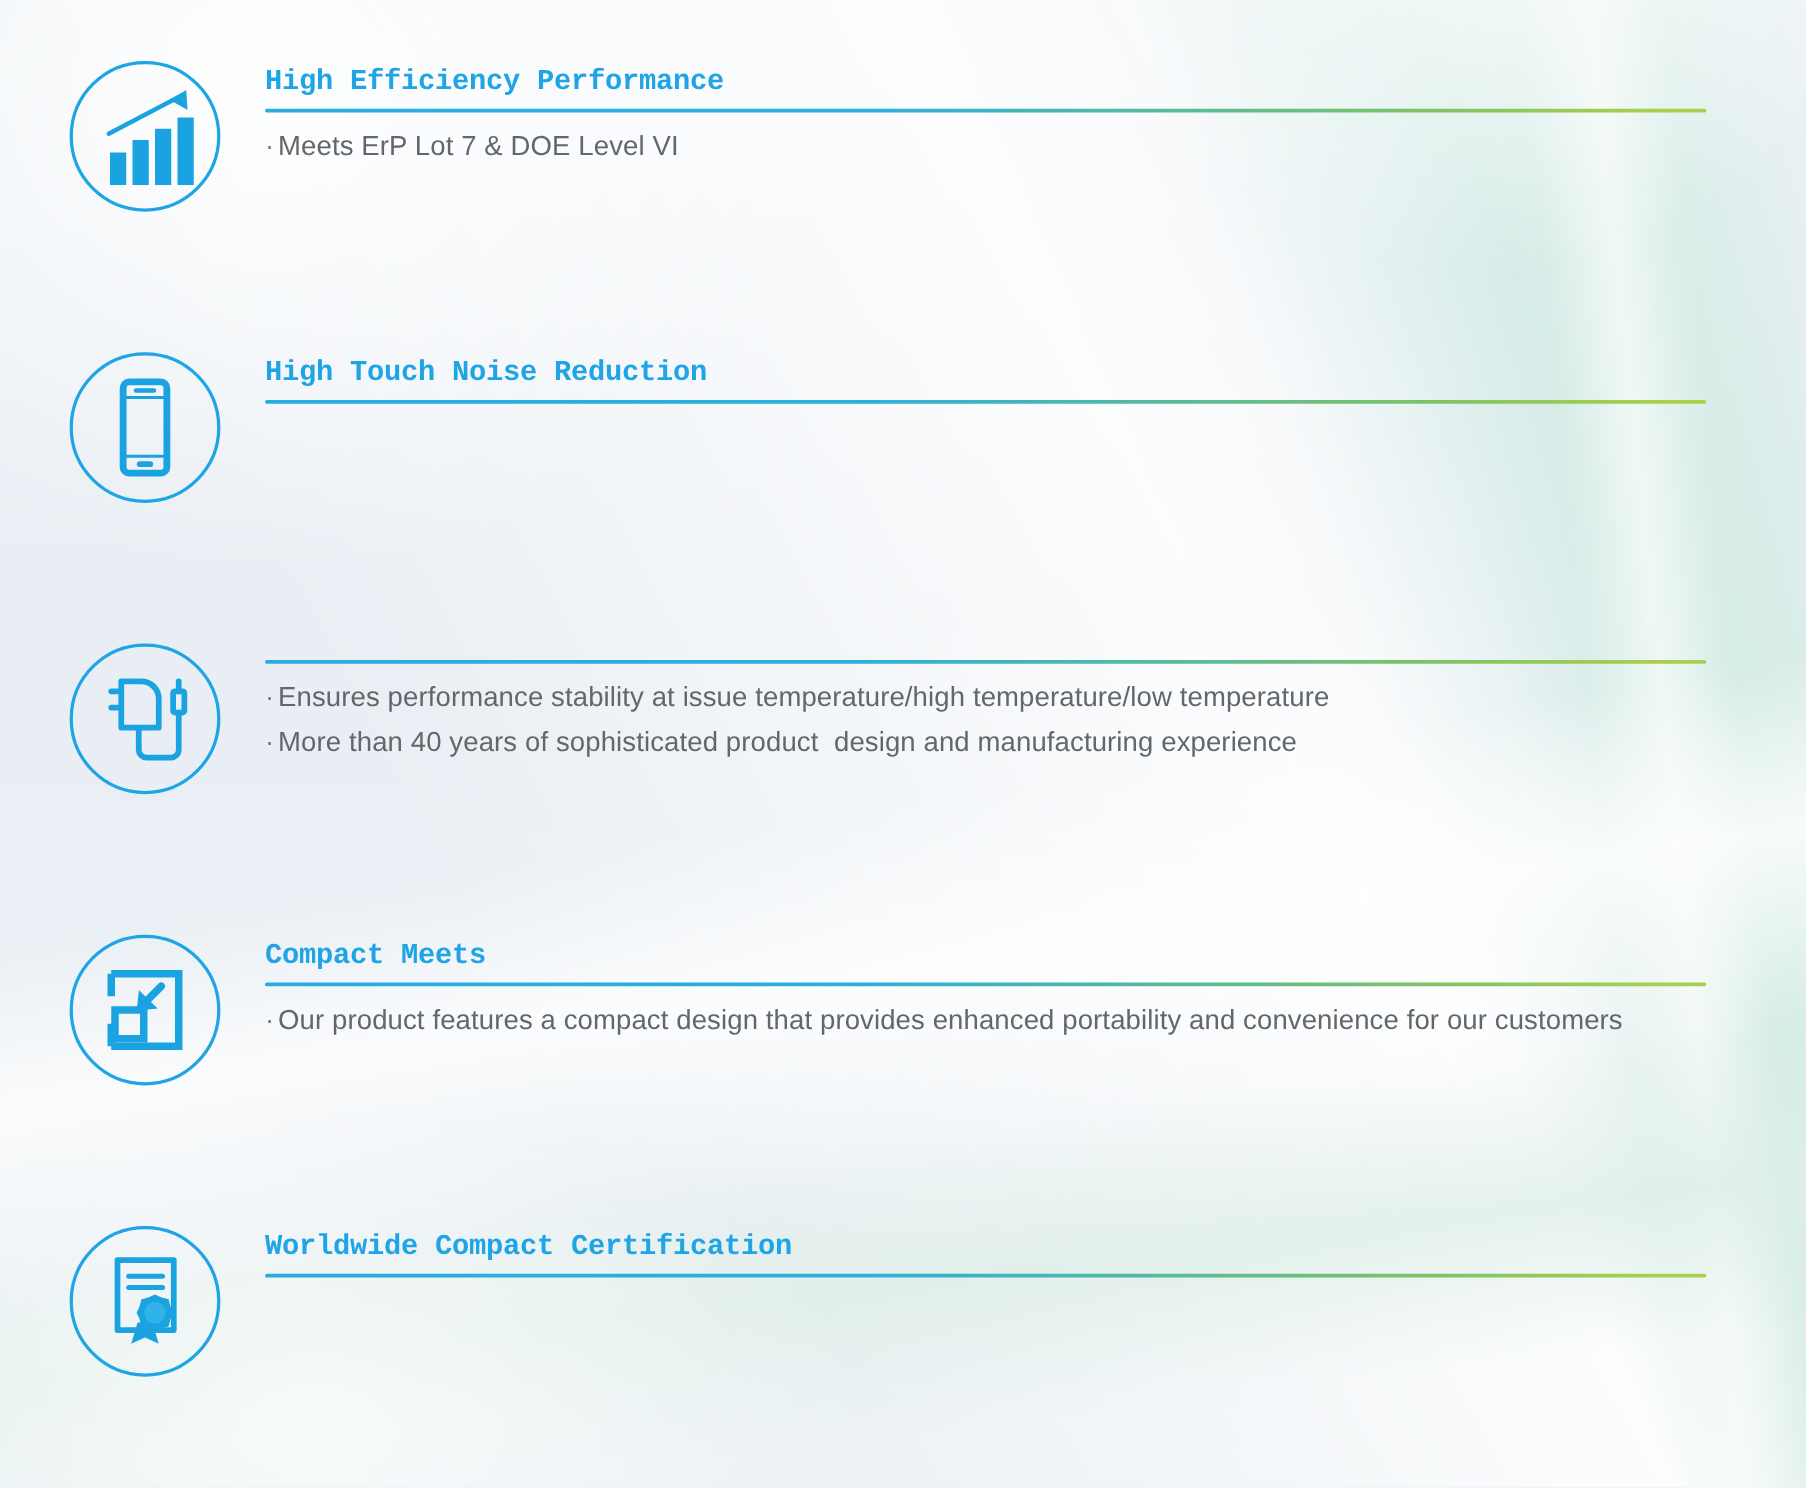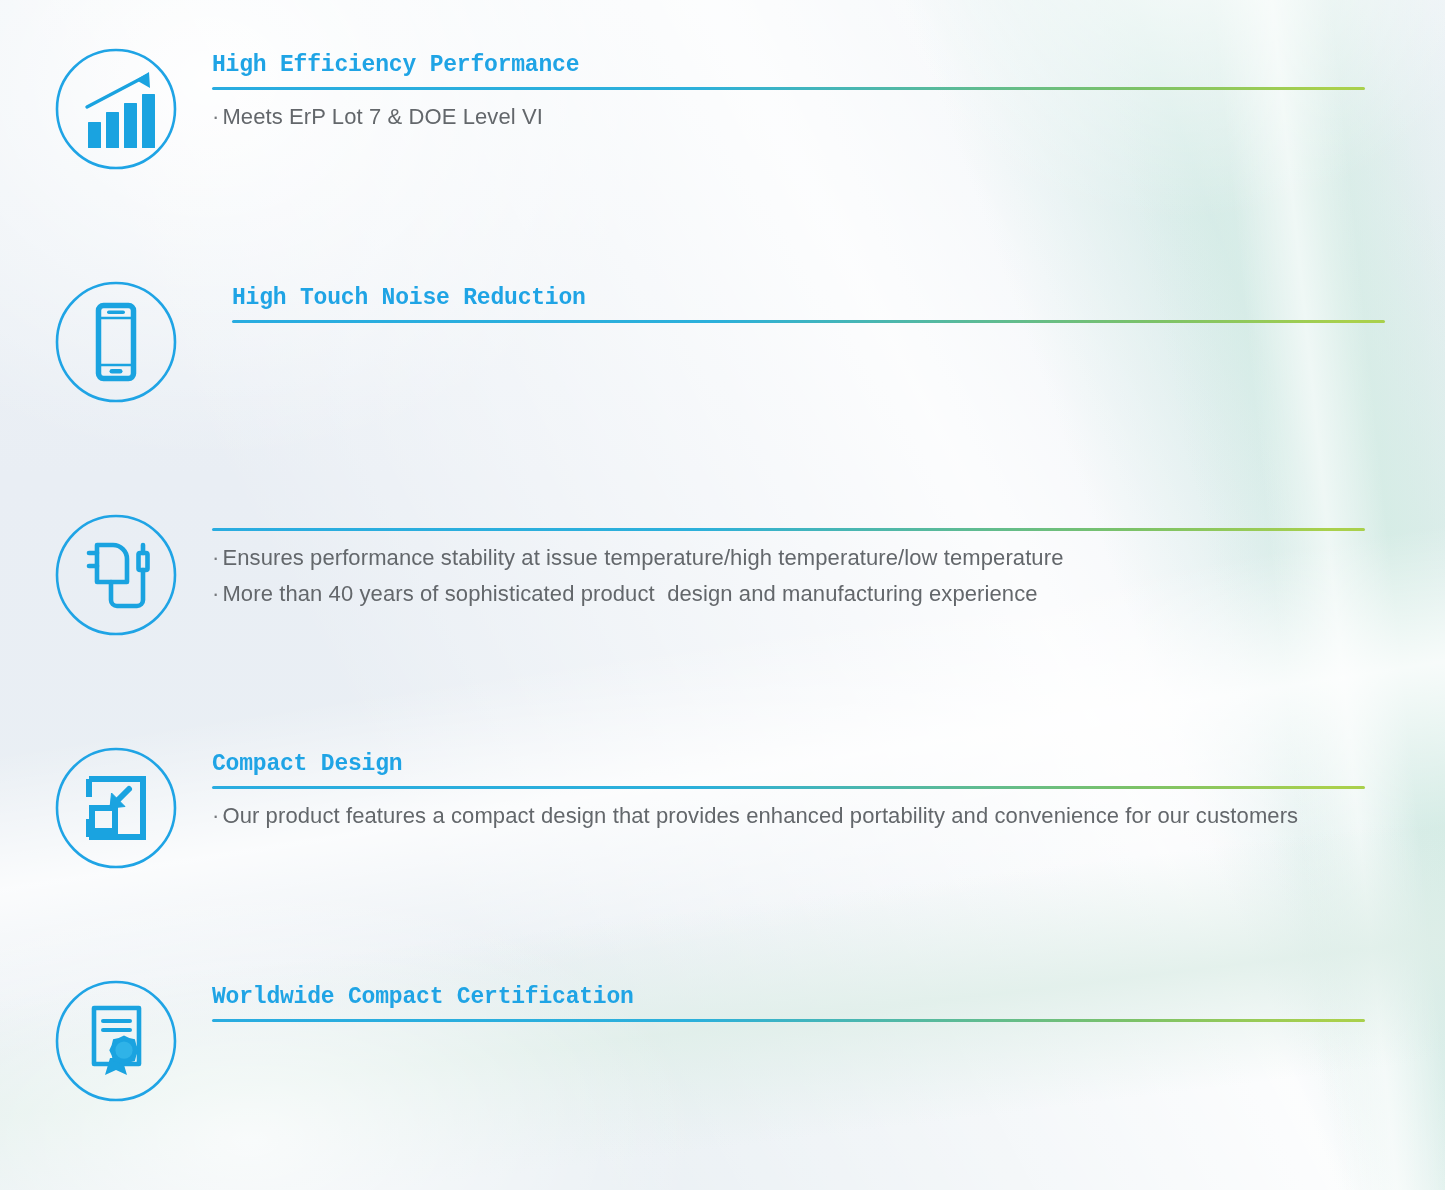--- a/index.html
+++ b/index.html
@@ -147,21 +147,21 @@
     letter-spacing: 0.1px;
     white-space: pre-wrap;
   }
   .feature-line .dot {
     color: #76797d;
     margin-right: 3px;
   }
 
   
   #feature-0 { top: 46px; }
-  #feature-1 { top: 279px; gap: 20px; }
+  #feature-1 { top: 279px; }
   #feature-2 { top: 512px; }
   #feature-3 { top: 745px; }
   #feature-4 { top: 978px; }
 </style>
 </head>
 <body>
 
 <div id="page">
 
   <div class="bg-layer">
@@ -248,21 +248,21 @@
           <path d="M36 34 L90 34 L90 92 L36 92" fill="none" stroke="#1aa3e0" stroke-width="6"></path>
           <path d="M36 34 L36 52 M36 74 L36 92" fill="none" stroke="#1aa3e0" stroke-width="6"></path>
           <rect x="39" y="63" width="23" height="23" fill="none" stroke="#1aa3e0" stroke-width="6"></rect>
           <g stroke="#1aa3e0" fill="#1aa3e0">
             <line x1="76" y1="44" x2="60" y2="60" stroke-width="6" stroke-linecap="round"></line>
             <path d="M57 63 L58.5 48 L72 61.5 Z"></path>
           </g>
         </svg>
       </div>
       <div class="feature-body">
-        <h2 class="feature-title">Compact Design</h2>
+        <h2 class="feature-title">Compact Meets</h2>
         <div class="feature-rule"></div>
         <ul class="feature-lines">
           <li class="feature-line"><span class="dot">·</span><span>Our product features a compact design that provides enhanced portability and convenience for our customers</span></li>
         </ul>
       </div>
     </li>
 
     <li class="feature" id="feature-4">
       <div class="feature-icon">
         <svg width="126" height="126" viewBox="0 0 126 126" aria-hidden="true">

